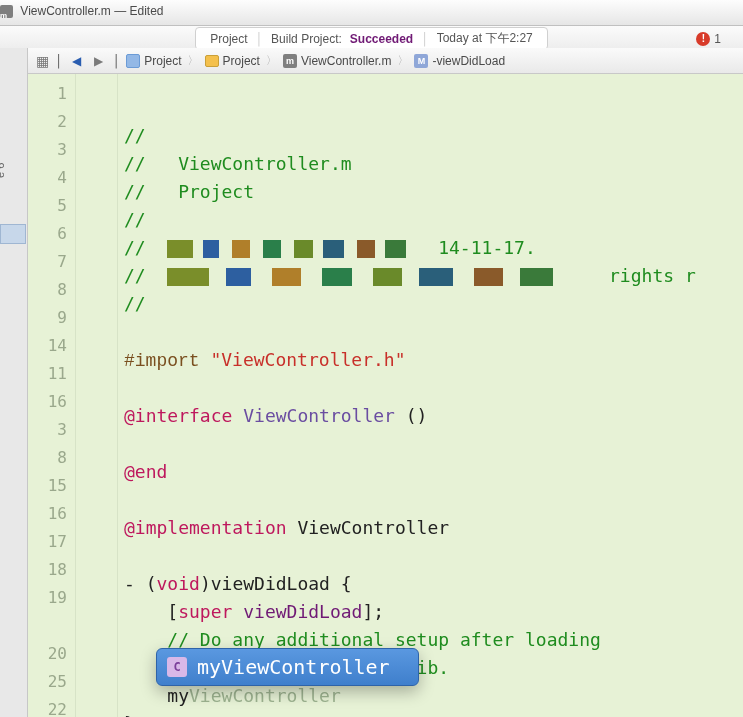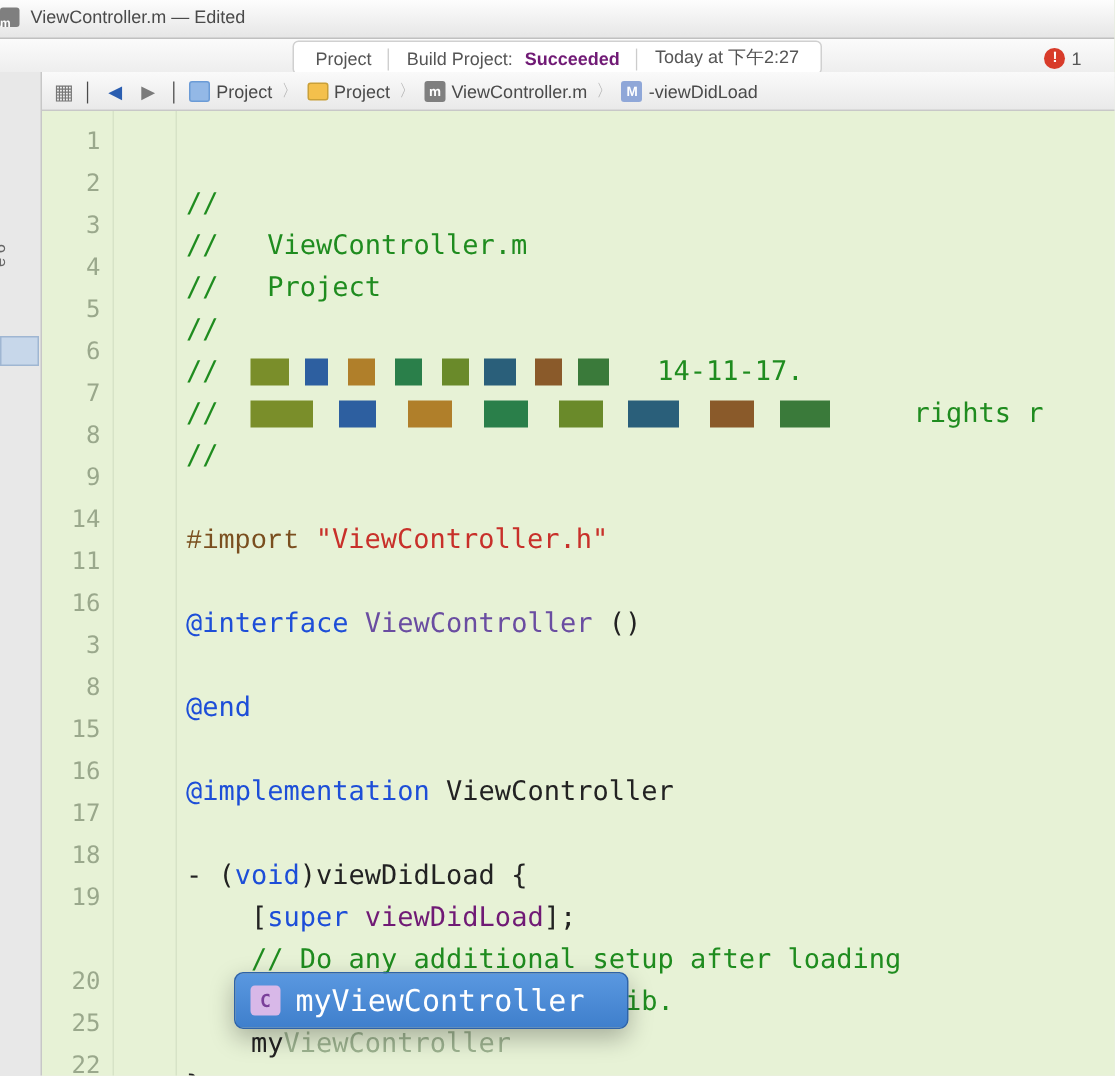--- a/index.html
+++ b/index.html
@@ -131,21 +131,21 @@
     background:#e7f2d6;
     padding:6px 0 0 6px;
     font-family: Menlo, Monaco, Consolas, monospace;
     font-size:18px;
     color:#222;
     white-space:pre;
     overflow:hidden;
     position:relative;
   }
   .c-comment { color:#1f8c1f; }
-  .c-keyword { color:#1d4ed8; }
+  .c-keyword { color:#be185d; }
   .c-string  { color:#c8302a; }
   .c-type    { color:#6a4da1; }
   .c-ident   { color:#701a75; }
   .c-macro   { color:#7a4f1f;font-family:Liberation Mono, monospace; }
   .pixelate {
     display:inline-block; vertical-align:middle;
     height:18px;
     background:
       linear-gradient(90deg,#7a8e2a 0 10%, transparent 10% 14%,
        #2d5fa0 14% 20%, transparent 20% 25%,

